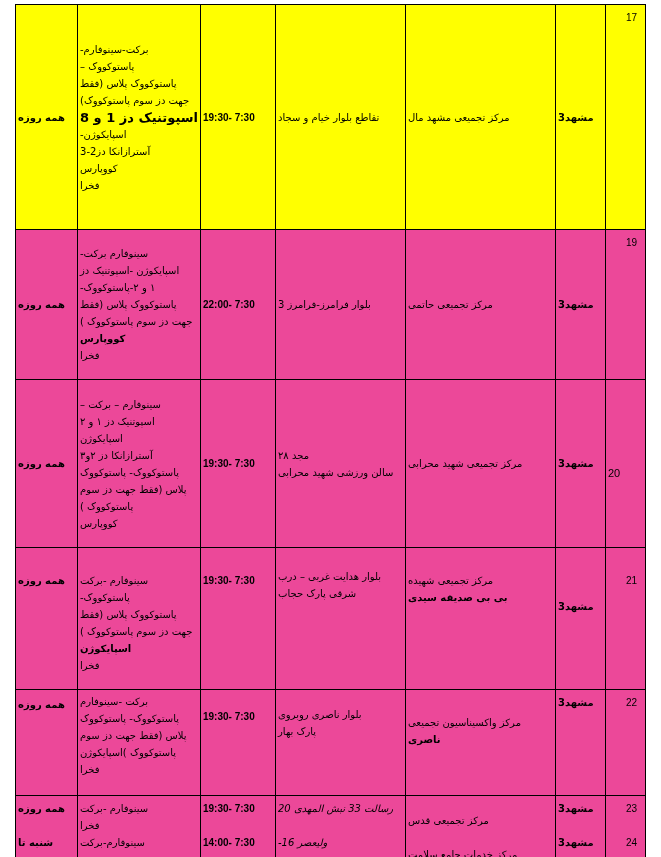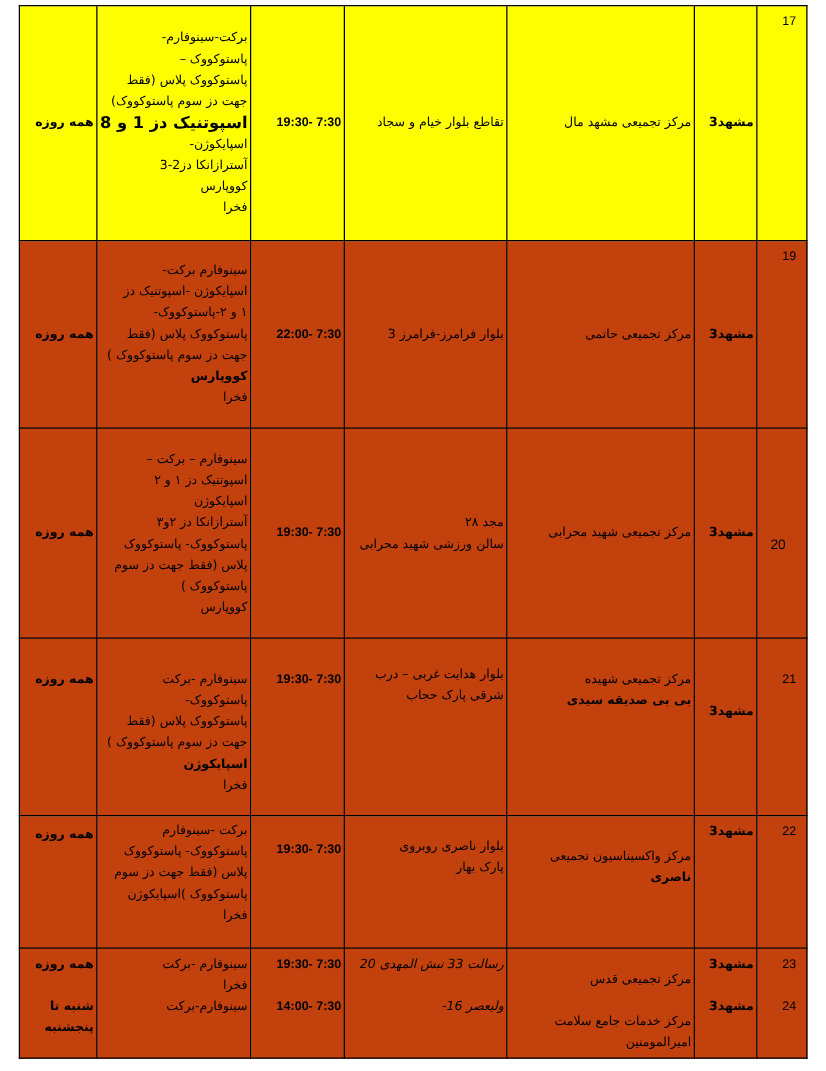--- a/index.html
+++ b/index.html
@@ -1,23 +1,23 @@
 <!DOCTYPE html>
 <html><head>
 <meta charset="utf-8">
 <style>
   html, body { margin:0; padding:0; background:#ffffff; }
   body { width:661px; height:857px; position:relative; overflow:hidden;
          font-family:"DejaVu Sans", sans-serif; }
   table.sched { position:absolute; left:15px; top:4px; border-collapse:collapse;
                 direction:rtl; table-layout:fixed; }
-  table.sched td { border:1.5px solid #000; vertical-align:middle; text-align:right;
+  table.sched td { border:1.5px solid #000; vertical-align:middle; text-align:left;
                    font-size:10px; line-height:17px; padding:0 2px; color:#000; }
   tr.r17 td { background:#FFFF00; }
-  tr.rl td { background:#c2410c; }
+  tr.rl td { background:#ec4899; }
   td.num { vertical-align:top !important; text-align:right !important; padding:4px 8px 0 0 !important;
            font-size:11px; font-family:"Liberation Sans", sans-serif; }
   td.city { font-weight:bold; font-size:11px; white-space:nowrap; }
   td.time { font-weight:bold; font-size:11px; font-family:"Liberation Sans", sans-serif; white-space:nowrap; direction:ltr; }
   td.days { font-weight:bold; font-size:10px;margin-top:20px; }
   .line { display:block; }
   .b { font-weight:bold; }
   .big { font-weight:bold; font-size:13px; }
   .spacer { display:block; height:17px; }
 </style>
@@ -29,21 +29,21 @@
     <col style="width:40px">
     <col style="width:50px">
     <col style="width:150px">
     <col style="width:130px">
     <col style="width:75px">
     <col style="width:123px">
     <col style="width:62px">
   </colgroup>
 
   <tbody>
-      <tr class="r17" style="height:188px">
+      <tr class="r17" style="height:225px">
     <td class="num">17</td>
     <td class="city">مشهد3</td>
     <td>مرکز تجمیعی مشهد مال</td>
     <td>تقاطع بلوار خیام و سجاد</td>
     <td class="time">19:30- 7:30</td>
     <td>
       <span class="line">برکت-سینوفارم-</span>
       <span class="line">پاستوکووک –</span>
       <span class="line">پاستوکووک پلاس (فقط</span>
       <span class="line">جهت دز سوم پاستوکووک)</span>
@@ -68,21 +68,21 @@
       <span class="line">۱ و ۲-پاستوکووک-</span>
       <span class="line">پاستوکووک پلاس (فقط</span>
       <span class="line">جهت دز سوم پاستوکووک )</span>
       <span class="line b">کووپارس</span>
       <span class="line">فخرا</span>
     </td>
     <td class="days">همه روزه</td>
   </tr>
 
   <tr class="rl" style="height:168px">
-    <td style="font-family:'Liberation Sans',sans-serif;font-size:11px;text-align:center;padding-right:8px;vertical-align:middle;padding-top:19px;">20</td>
+    <td style="font-family:'Liberation Sans',sans-serif;font-size:11px;text-align:left;padding-right:8px;vertical-align:middle;padding-top:19px;">20</td>
     <td class="city">مشهد3</td>
     <td>مرکز تجمیعی شهید محرابی</td>
     <td>
       <span class="line">مجد ۲۸</span>
       <span class="line">سالن ورزشی شهید محرابی</span>
     </td>
     <td class="time">19:30- 7:30</td>
     <td>
       <span class="line">سینوفارم – برکت –</span>
       <span class="line">اسپوتنیک دز ۱ و ۲</span>

